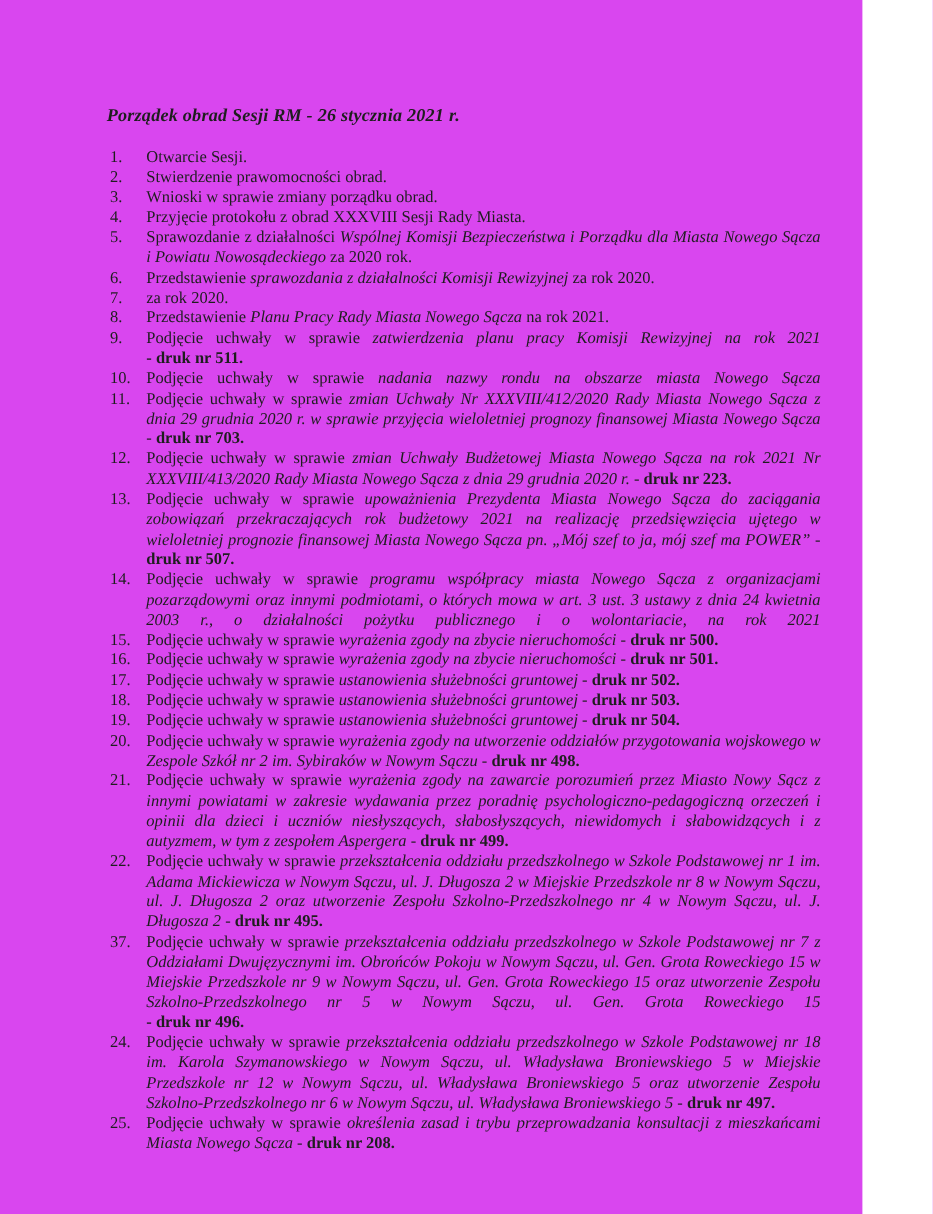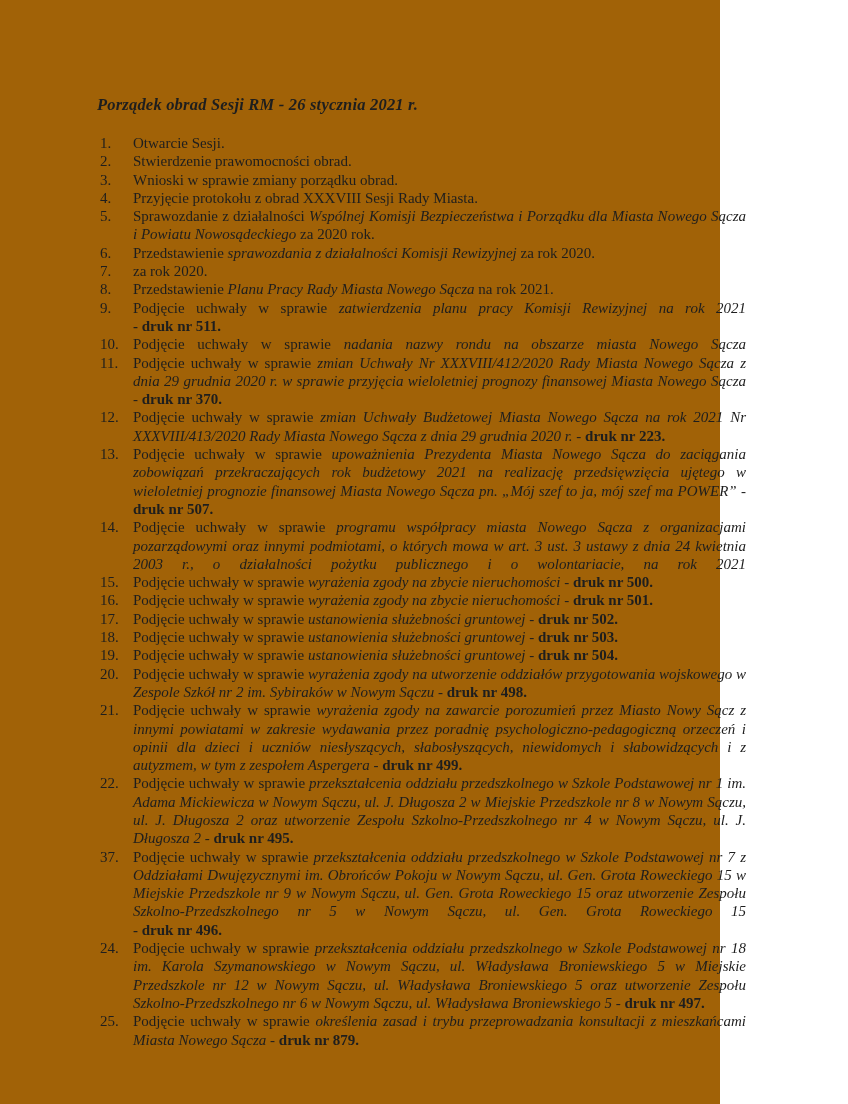--- a/index.html
+++ b/index.html
@@ -7,23 +7,23 @@
   body {
     width: 848px;
     height: 1104px;
     background: #ffffff;
     font-family: "Liberation Serif", "DejaVu Serif", serif;
     color: #1e1e1e;
     overflow: hidden;
   }
   .page {
     position: relative;
-    width: 720px;
+    width: 784px;
     height: 1104px;
-    background: #a16207;
+    background: #d946ef;
   }
   .doc-title {
     position: absolute;
     left: 97px;
     top: 95px;
     margin: 0;
     font-size: 16.5px;
     line-height: 20px;
     font-weight: 700;
     font-style: italic;
@@ -112,21 +112,21 @@
       </li>
       <li class="item">
         <span class="num">10.</span>
         <span class="text">
           <span class="blk stretch"><span class="seg normal">Podjęcie uchwały w sprawie </span><span class="seg italic">nadania nazwy rondu na obszarze miasta Nowego Sącza</span></span>
         </span>
       </li>
       <li class="item">
         <span class="num">11.</span>
         <span class="text">
-          <span class="blk"><span class="seg normal">Podjęcie uchwały w sprawie </span><span class="seg italic">zmian Uchwały Nr XXXVIII/412/2020 Rady Miasta Nowego Sącza z dnia 29 grudnia 2020 r. w sprawie przyjęcia wieloletniej prognozy finansowej Miasta Nowego Sącza</span><span class="seg normal"> - </span><span class="seg bold">druk nr 370.</span></span>
+          <span class="blk"><span class="seg normal">Podjęcie uchwały w sprawie </span><span class="seg italic">zmian Uchwały Nr XXXVIII/412/2020 Rady Miasta Nowego Sącza z dnia 29 grudnia 2020 r. w sprawie przyjęcia wieloletniej prognozy finansowej Miasta Nowego Sącza</span><span class="seg normal"> - </span><span class="seg bold">druk nr 703.</span></span>
         </span>
       </li>
       <li class="item">
         <span class="num">12.</span>
         <span class="text">
           <span class="blk"><span class="seg normal">Podjęcie uchwały w sprawie </span><span class="seg italic">zmian Uchwały Budżetowej Miasta Nowego Sącza na rok 2021 Nr XXXVIII/413/2020 Rady Miasta Nowego Sącza z dnia 29 grudnia 2020 r.</span><span class="seg normal"> - </span><span class="seg bold">druk nr 223.</span></span>
         </span>
       </li>
       <li class="item">
         <span class="num">13.</span>
@@ -197,17 +197,17 @@
       </li>
       <li class="item">
         <span class="num">24.</span>
         <span class="text">
           <span class="blk"><span class="seg normal">Podjęcie uchwały w sprawie </span><span class="seg italic">przekształcenia oddziału przedszkolnego w Szkole Podstawowej nr 18 im. Karola Szymanowskiego w Nowym Sączu, ul. Władysława Broniewskiego 5 w Miejskie Przedszkole nr 12 w Nowym Sączu, ul. Władysława Broniewskiego 5 oraz utworzenie Zespołu Szkolno-Przedszkolnego nr 6 w Nowym Sączu, ul. Władysława Broniewskiego 5</span><span class="seg normal"> - </span><span class="seg bold">druk nr 497.</span></span>
         </span>
       </li>
       <li class="item">
         <span class="num">25.</span>
         <span class="text">
-          <span class="blk"><span class="seg normal">Podjęcie uchwały w sprawie </span><span class="seg italic">określenia zasad i trybu przeprowadzania konsultacji z mieszkańcami Miasta Nowego Sącza</span><span class="seg normal"> - </span><span class="seg bold">druk nr 879.</span></span>
+          <span class="blk"><span class="seg normal">Podjęcie uchwały w sprawie </span><span class="seg italic">określenia zasad i trybu przeprowadzania konsultacji z mieszkańcami Miasta Nowego Sącza</span><span class="seg normal"> - </span><span class="seg bold">druk nr 208.</span></span>
         </span>
       </li>
     </ol>
 </div>
 
 </body></html>

